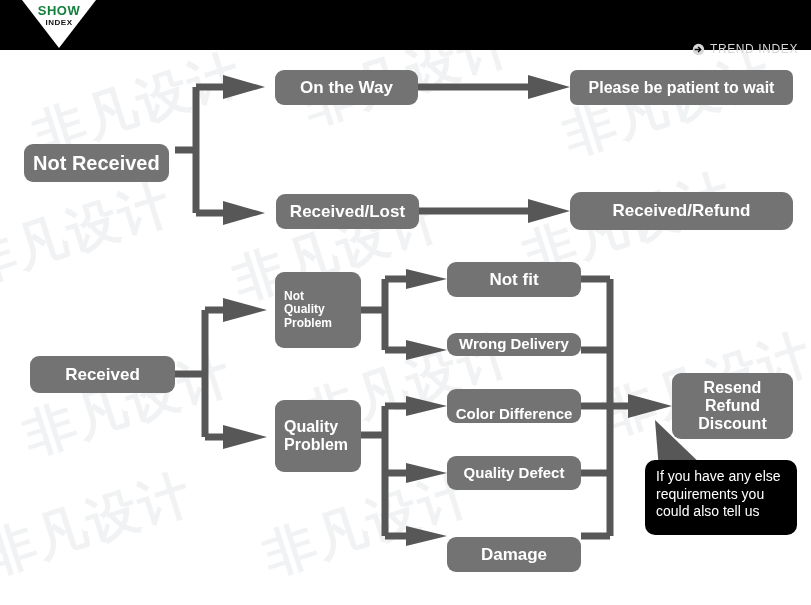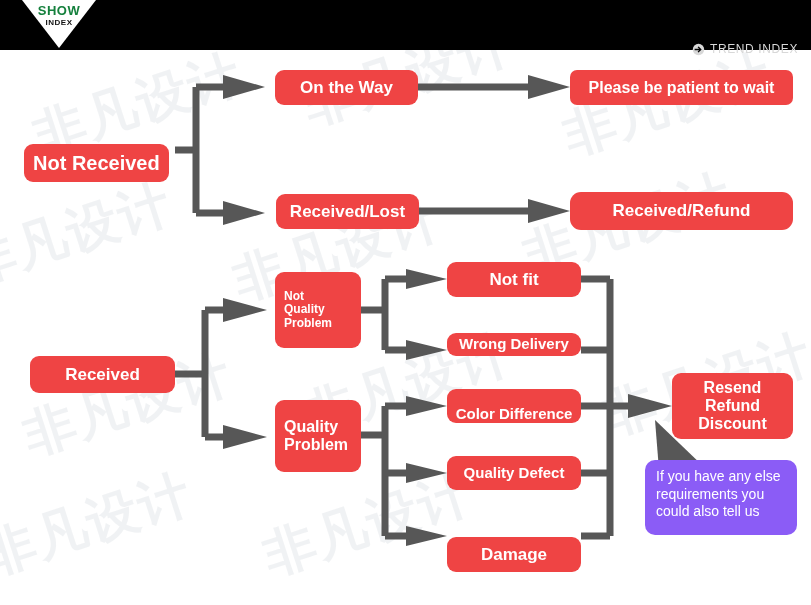--- a/index.html
+++ b/index.html
@@ -121,21 +121,21 @@
   }
   #connectors {
     position: absolute;
     left: 0; top: 0;
     width: 811px; height: 605px;
     z-index: 4;
   }
 
   .node {
     position: absolute;
-    background: #ef4444;
+    background: #737373;
     border-radius: 9px;
     color: #ffffff;
     display: flex;
     align-items: center;
     justify-content: center;
     text-align: center;
     font-family: "Liberation Sans", sans-serif;
     font-weight: 700;
     line-height: 1.12;
     z-index: 6;
@@ -148,21 +148,21 @@
     padding-left: 9px;
   }
   .node .lines {
     width: 100%;
   }
   .node .lines span { display: block; }
 
   
   #callout {
     position: absolute;
-    background: #8b5cf6;
+    background: #000000;
     border-radius: 10px;
     color: #ffffff;
     font-family: "Liberation Sans", sans-serif;
     font-weight: 400;
     font-size: 14px;
     line-height: 1.25;
     z-index: 7;
     box-sizing: border-box;
     padding: 8px 10px 8px 11px;
   }

